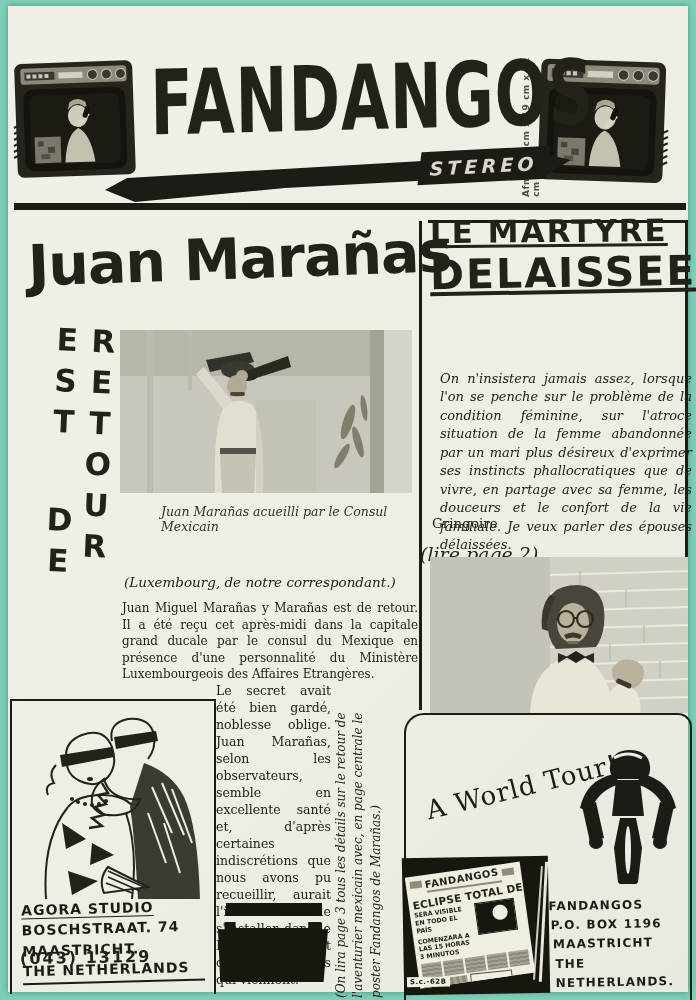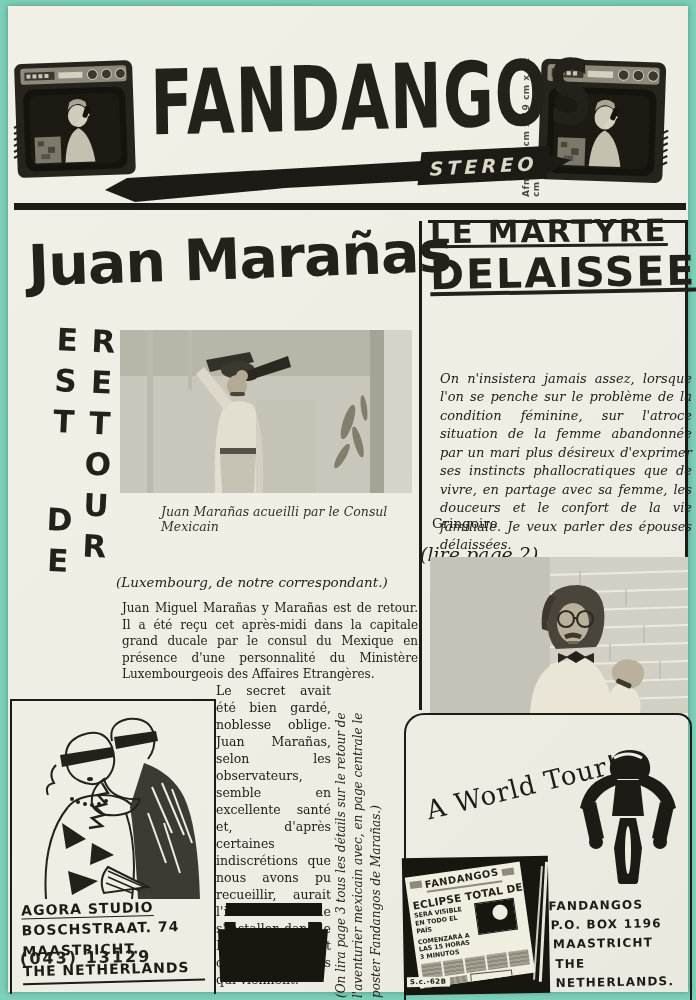--- a/index.html
+++ b/index.html
@@ -47,21 +47,21 @@
     font-weight:900;font-size:31px;letter-spacing:5px;word-spacing:16px;
     transform:rotate(2.5deg);color:#23211a;
   }
   .hl-right{left:430px;top:216px;width:258px;font-weight:900;line-height:1.0;text-decoration:underline;}
   .hl-right .l1{font-size:31px;letter-spacing:2px;transform:rotate(-.5deg);}
   .hl-right .l2{font-size:30px;letter-spacing:1px;margin-top:6px;}
   .hl-right .l3{font-size:41px;letter-spacing:2px;margin-top:6px;transform:rotate(-1deg);}
   
   .serif{font-family:"DejaVu Serif","Liberation Serif",serif;}
   .caption{left:128px;top:504px;width:282px;font-style:italic;font-size:12.5px;color:#33312a;margin-left:33px;}
-  .dateline{left:116px;top:574px;width:296px;font-style:italic;font-size:13.5px;}
+  .dateline{left:124px;top:574px;width:296px;font-style:italic;font-size:13.5px;}
   .para1{left:122px;top:600px;width:296px;font-size:12px;line-height:1.38;text-align:justify;}
   .para2{left:216px;top:682px;width:115px;font-size:12.5px;line-height:1.36;text-align:justify;}
   .rbody{left:432px;top:370px;width:252px;font-style:italic;font-size:13px;line-height:1.42;text-align:justify;margin-left:8px;}
   .byline{left:432px;top:515px;font-size:13.5px;}
   .readmore{left:420px;top:543px;font-style:italic;font-size:19px;}
   .side-note{
     left:333px;top:998px;width:290px;font-style:italic;font-size:12px;line-height:1.45;
     transform:rotate(-90deg);transform-origin:0 0;
   }
   

